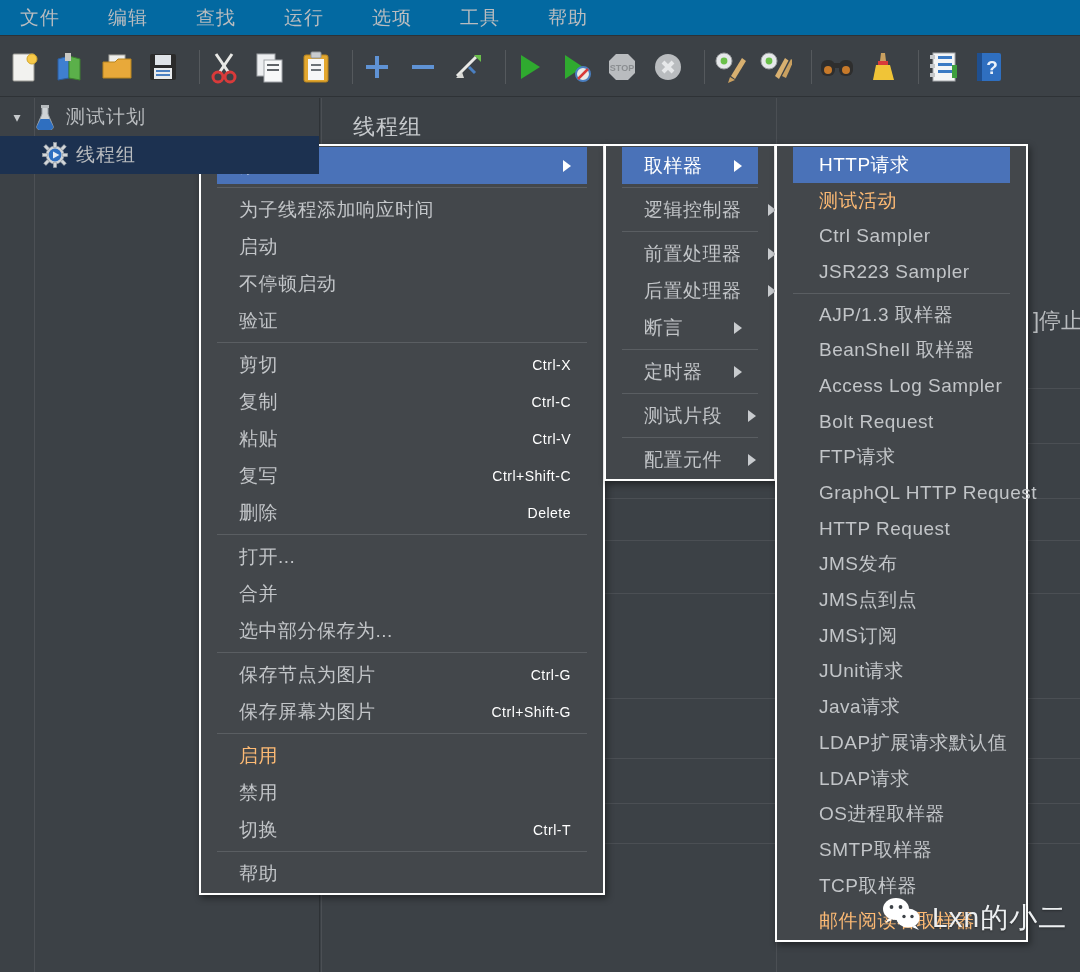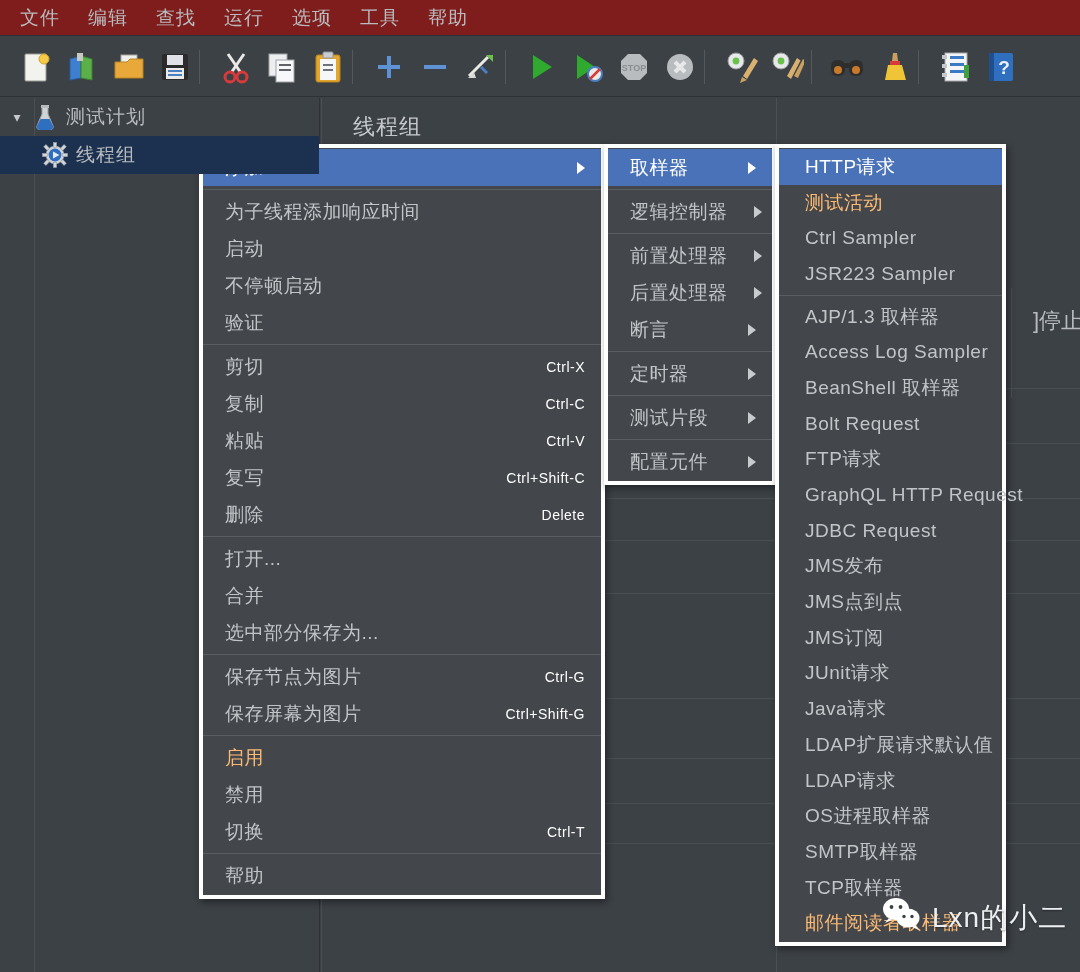--- a/index.html
+++ b/index.html
@@ -7,35 +7,35 @@
     width: 1080px; height: 972px;
     background: #3c4043;
     font-family: "Liberation Sans", "DejaVu Sans", sans-serif;
     overflow: hidden;
   }
   #app { position: relative; width: 1080px; height: 972px; background: #3c4146; }
 
   
   .menubar {
     position: absolute; left: 0; top: 0; width: 1080px; height: 36px;
-    background: #7f1d1d; border-bottom: 1px solid #2e3236;
-    display: flex; align-items: center; padding-left: 6px;
+    background: #0369a1; border-bottom: 1px solid #2e3236;
+    display: flex; align-items: center; padding-left: 6px; gap: 20px;
   }
   .menubar-item {
     color: #b9bcbf; font-size: 19px; padding: 4px 14px; cursor: default;
     letter-spacing: 1px;
   }
 
   
   .toolbar {
     position: absolute; left: 0; top: 37px; width: 1080px; height: 60px;
     background: #3c4146; border-bottom: 1px solid #2e3236;
     display: flex; align-items: center; padding-left: 8px;
   }
-  .tb-btn { width: 46px; height: 46px; display: flex; align-items: center; justify-content: flex-end; position: relative; }
+  .tb-btn { width: 46px; height: 46px; display: flex; align-items: center; justify-content: flex-start; position: relative; }
   .tb-sep { width: 1px; height: 34px; background: #55595d; margin: 0 7px; }
 
   
   .treepanel {
     position: absolute; left: 0; top: 98px; width: 320px; height: 874px;
     background: #3c4146; border-right: 1px solid #2e3236;
   }
   .tree-row { height: 38px; display: flex; align-items: center; padding-left: 4px; color: #b9bcbf; font-size: 19px; }
   .tree-row.selected { background: #1c3150; }
   .tree-arrow { width: 26px; text-align: center; color: #c6c9cc; font-size: 14px; }
@@ -50,23 +50,23 @@
     background: #3c4146;
   }
   .content-title { position: absolute; left: 32px; top: 14px; color: #c6c9cc; font-size: 22px; letter-spacing: 1px; }
   .bg-row { position: absolute; left: 0; width: 759px; border-bottom: 1px solid #4b4f54; }
   .bg-vline { position: absolute; top: 0; width: 1px; background: #4b4f54; }
   .bg-text { position: absolute; color: #b9bcbf; font-size: 22px; white-space: nowrap; }
 
   
   .menu {
     position: absolute; background: #43474b;
-    border: 4px solid #ffffff;
+    border: 2px solid #ffffff;
     box-shadow: 2px 3px 7px rgba(0,0,0,0.45);
-    padding: 1px 0;
+    padding: 1px 16px;
   }
   .mi {
     display: flex; align-items: center; position: relative;
     height: 37px; padding: 0 16px 0 22px;
     color: #c2c5c8; font-size: 19px; white-space: nowrap;
     letter-spacing: 0.5px;
   }
   .mi.sel { background: #4a72b8; color: #ffffff; }
   .mi.disabled { color: #fdba74; }
   .mi-label { flex: 0 0 auto; }
@@ -75,21 +75,21 @@
   .mi-arrow::after {
     content: ""; display: inline-block;
     border-left: 8px solid #c8cbce;
     border-top: 6px solid transparent; border-bottom: 6px solid transparent;
   }
   .mi.sel .mi-arrow::after { border-left-color: #ffffff; }
   .msep { height: 1px; background: #5a5e62; margin: 3px 0; }
 
   #menu-root { left: 199px; top: 144px; width: 406px; }
   #menu-add  { left: 604px; top: 144px; width: 172px; }
-  #menu-sampler { left: 775px; top: 144px; width: 231px; }
+  #menu-sampler { left: 775px; top: 144px; width: 253px; }
   #menu-sampler .mi { height: 35.7px; font-size: 19px; padding-left: 26px; }
 
   
   .watermark {
     position: absolute; left: 880px; top: 896px;
     display: flex; align-items: center; gap: 8px;
     color: #e8eaec; font-size: 28px; letter-spacing: 1px;
     text-shadow: 0 1px 2px rgba(0,0,0,.4);
   }
   .wm-text { color: #eceff1; }
@@ -478,36 +478,36 @@
       <span class="mi-label">Ctrl Sampler</span>
     </div>
     <div class="mi">
       <span class="mi-label">JSR223 Sampler</span>
     </div>
     <div class="msep"></div>
     <div class="mi">
       <span class="mi-label">AJP/1.3 取样器</span>
     </div>
     <div class="mi">
+      <span class="mi-label">BeanShell 取样器</span>
+    </div>
+    <div class="mi">
       <span class="mi-label">Access Log Sampler</span>
     </div>
     <div class="mi">
-      <span class="mi-label">BeanShell 取样器</span>
-    </div>
-    <div class="mi">
       <span class="mi-label">Bolt Request</span>
     </div>
     <div class="mi">
       <span class="mi-label">FTP请求</span>
     </div>
     <div class="mi">
       <span class="mi-label">GraphQL HTTP Request</span>
     </div>
     <div class="mi">
-      <span class="mi-label">JDBC Request</span>
+      <span class="mi-label">HTTP Request</span>
     </div>
     <div class="mi">
       <span class="mi-label">JMS发布</span>
     </div>
     <div class="mi">
       <span class="mi-label">JMS点到点</span>
     </div>
     <div class="mi">
       <span class="mi-label">JMS订阅</span>
     </div>

